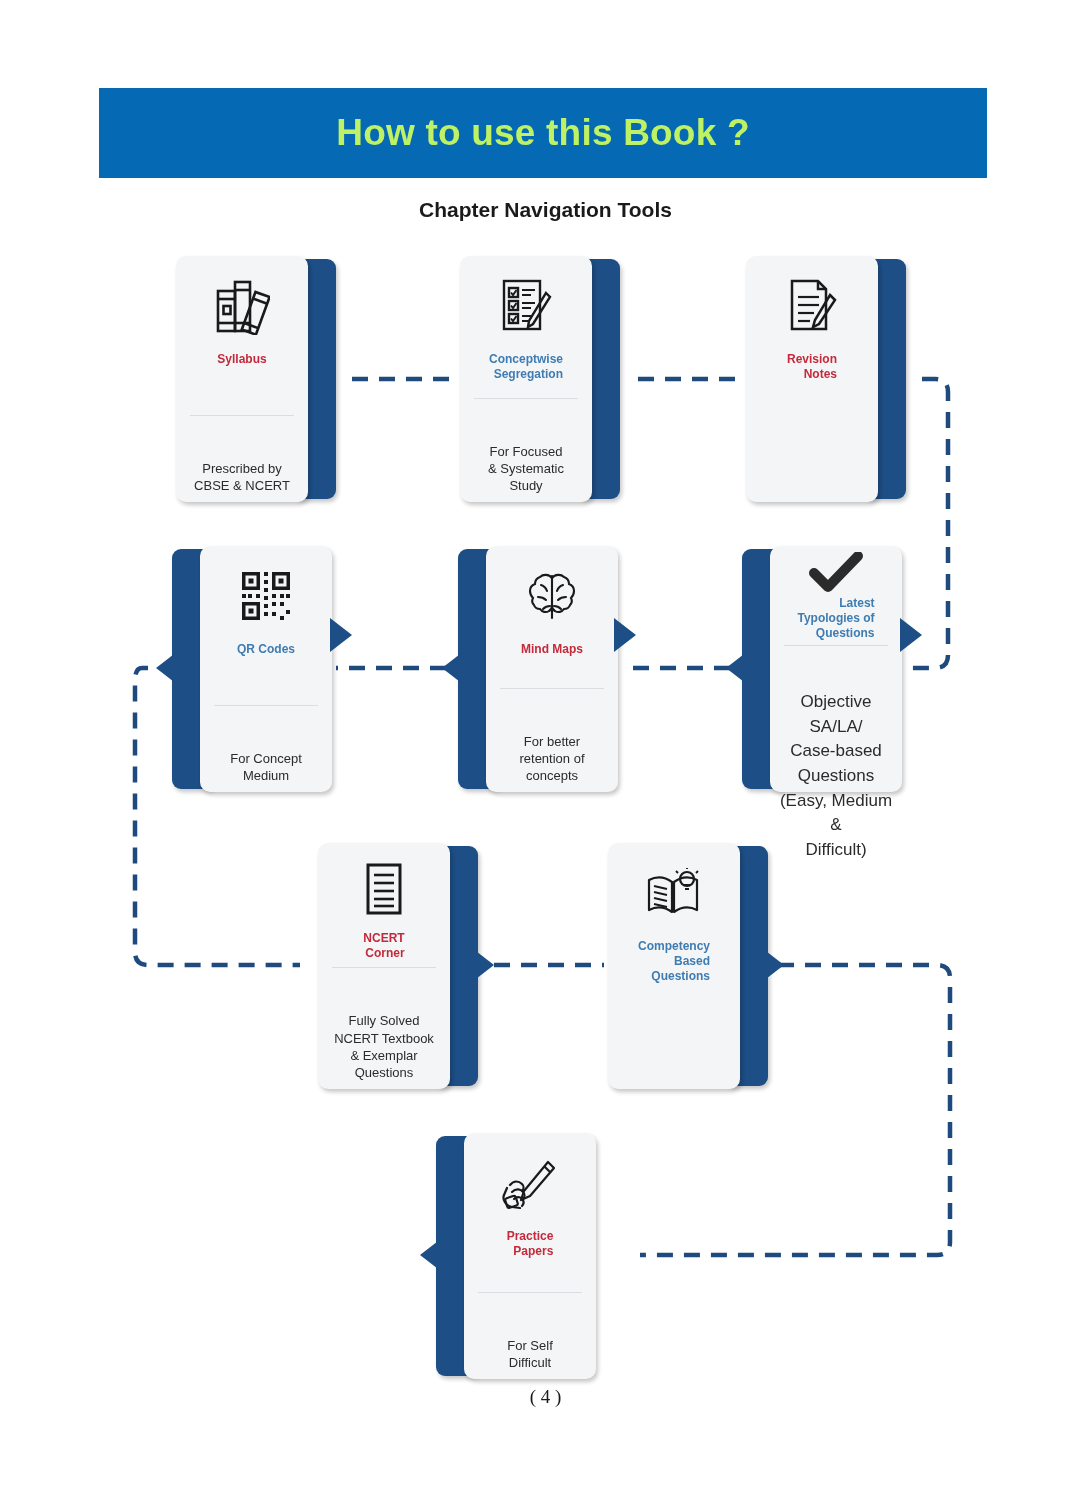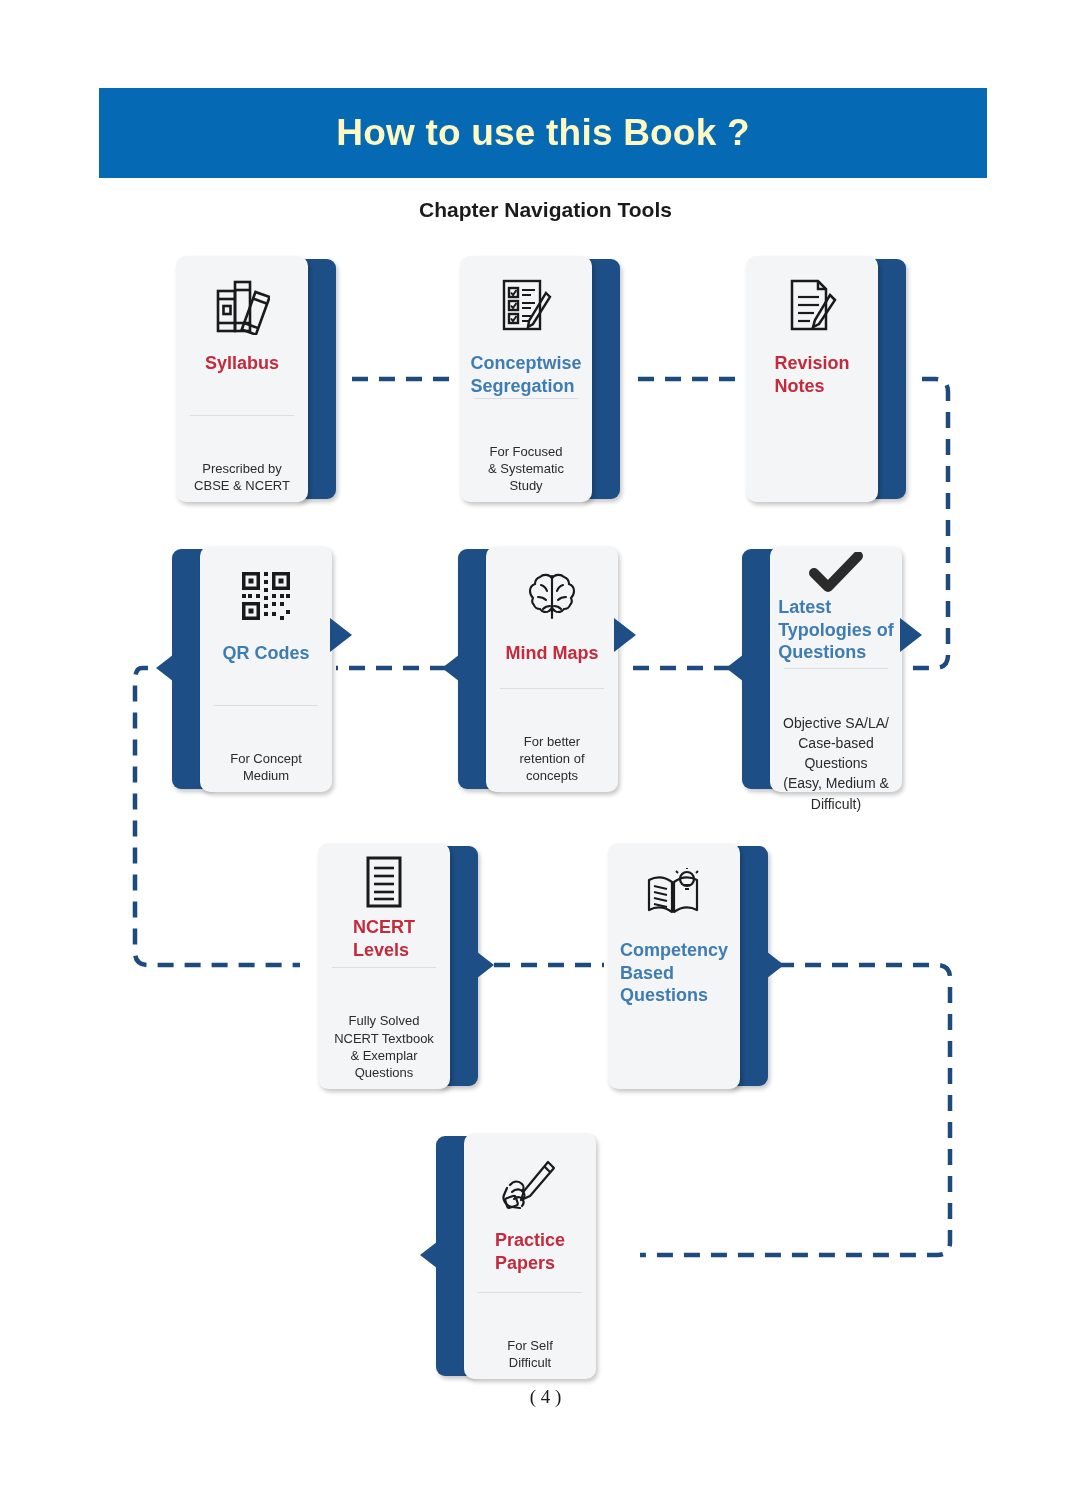--- a/index.html
+++ b/index.html
@@ -18,21 +18,21 @@
 
   
   .banner{
     position:absolute;
     left:99px;top:88px;
     width:888px;height:90px;
     background:#0569b4;
     display:flex;align-items:center;justify-content:center;
   }
   .banner-title{
-    color:#fef9c3;
+    color:#bef264;
     font-size:37px;
     font-weight:bold;
     letter-spacing:.2px;
     font-family:"Liberation Sans", sans-serif;
   }
   .subtitle{
     position:absolute;
     left:0;top:198px;width:1091px;
     text-align:center;
     font-size:21px;
@@ -75,23 +75,23 @@
 
   .icon-wrap{
     height:88px;
     display:flex;align-items:center;justify-content:center;
     margin-top:6px;
   }
   .icon-wrap svg{display:block;}
 
   .card-title{
     color:#c42a3b;
-    font-size:18px;
+    font-size:12px;
     font-weight:bold;
-    text-align:left;
+    text-align:right;
     line-height:1.25;
     margin-top:2px;
   }
   .card-title.blue{color:#3e7cb1;}
 
   .divider{
     width:104px;height:1px;
     background:#dcdde1;
     margin:0 auto;
   }
@@ -349,21 +349,21 @@
       <div class="icon-wrap">
         <svg width="54" height="42" viewBox="0 0 54 42">
           <path d="M5 21 L19 35 L49 4" fill="none" stroke="#2b2b2b" stroke-width="10" stroke-linecap="round" stroke-linejoin="round"></path>
         </svg>
       </div>
       <div class="card-title blue" style="white-space:pre-line;">Latest
 Typologies of
 Questions</div>
       <div class="bottom-block" style="padding-top:4px;">
         <div class="divider"></div>
-        <div class="card-desc" style="white-space:pre-line;font-size:14px;line-height:1.45;">Objective SA/LA/
+        <div class="card-desc" style="white-space:pre-line;font-size:17px;line-height:1.45;">Objective SA/LA/
 Case-based
 Questions
 (Easy, Medium &amp;
 Difficult)</div>
       </div>
     </div>
   </div>
 
   <div class="card right" style="left:318px;top:843px;">
     <div class="bar"></div>
@@ -375,21 +375,21 @@
             <rect x="5" y="3" width="32" height="48" stroke-width="3"></rect>
             <line x1="11" y1="13" x2="31" y2="13" stroke-width="2.6"></line>
             <line x1="11" y1="21" x2="31" y2="21" stroke-width="2.6"></line>
             <line x1="11" y1="29" x2="31" y2="29" stroke-width="2.6"></line>
             <line x1="11" y1="37" x2="31" y2="37" stroke-width="2.6"></line>
             <line x1="11" y1="44" x2="31" y2="44" stroke-width="2.6"></line>
           </g>
         </svg>
       </div>
       <div class="card-title" style="white-space:pre-line;">NCERT
-Levels</div>
+Corner</div>
       <div class="bottom-block" style="padding-top:6px;">
         <div class="divider"></div>
         <div class="card-desc" style="white-space:pre-line;">Fully Solved
 NCERT Textbook
 &amp; Exemplar
 Questions</div>
       </div>
     </div>
   </div>
 

